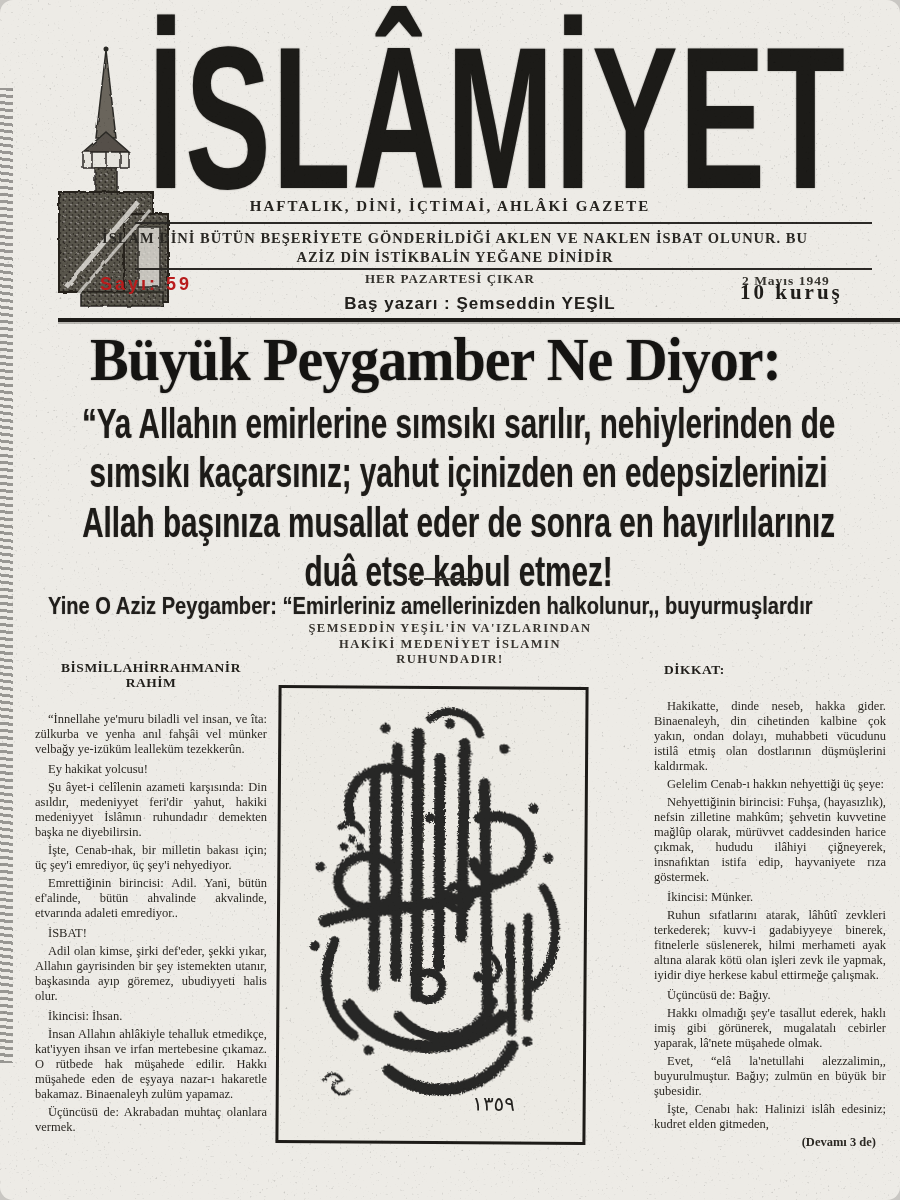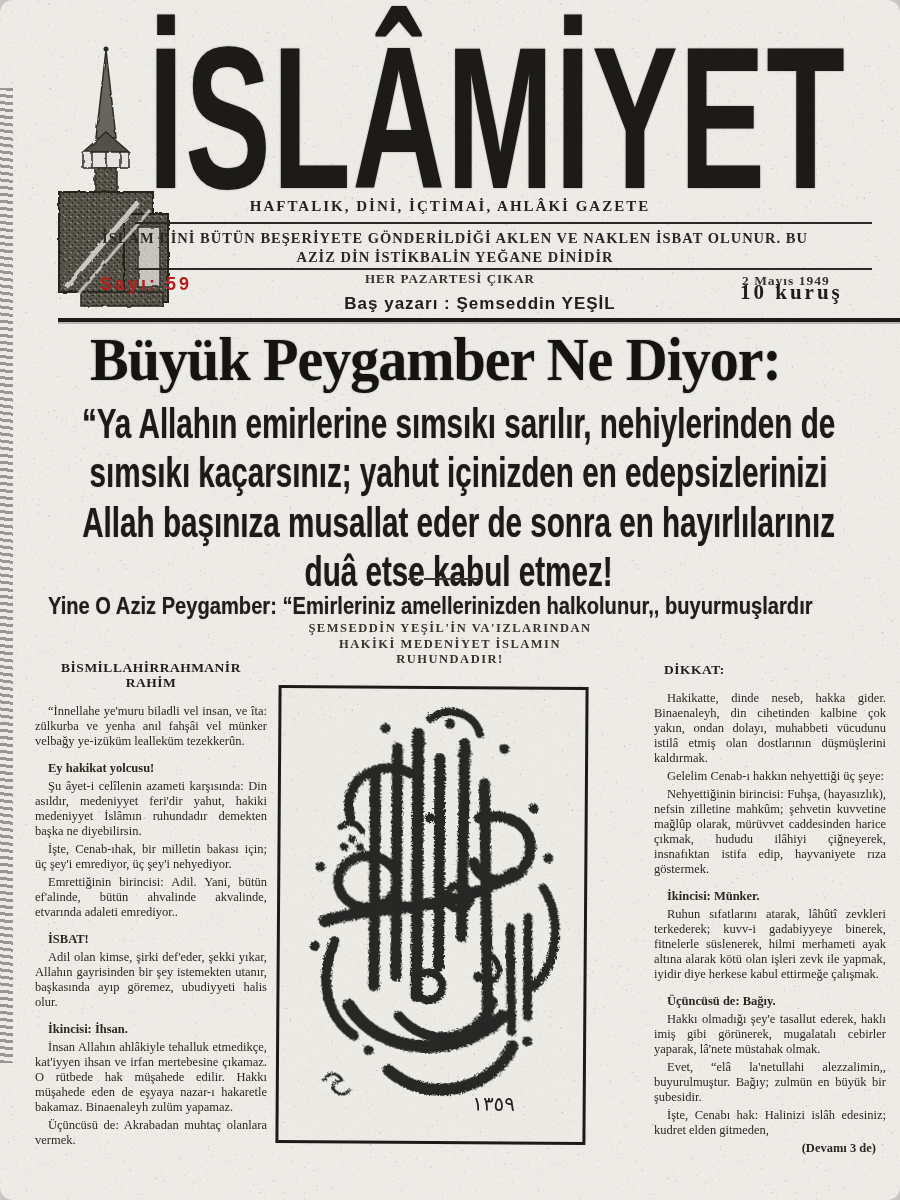--- a/index.html
+++ b/index.html
@@ -41,23 +41,23 @@
             background:linear-gradient(90deg,#3a3833 0 10px,transparent 10px 16px,#3a3833 16px 100%);}
   .subhead{left:48px;top:591px;width:980px;font-family:"Liberation Sans",sans-serif;
            font-weight:700;font-size:23px;white-space:nowrap;color:#201e1b;
            transform:scale(.875,1.08);transform-origin:left top;
            text-shadow:0 0 1px rgba(25,23,20,.45);}
   .series{left:15px;top:621px;width:870px;text-align:center;font-weight:700;
           font-size:12.5px;line-height:15.5px;letter-spacing:1.5px;color:#37342f;}
   
   .col{width:232px;font-size:12.5px;line-height:15px;text-align:justify;color:#2b2823;}
   .col p{margin:0 0 3px 0;text-indent:13px;}
-  .col p.lead{font-weight:700;margin-top:12px;}
+  .col p.lead{font-weight:400;margin-top:5px;}
   .colhead{font-weight:700;font-size:13.5px;letter-spacing:.5px;text-align:center;
-           margin-bottom:14px;color:#201e1a;}
+           margin-bottom:22px;color:#201e1a;}
   .colhead.leftalign{text-align:left;text-indent:10px;}
   .leftcol{left:35px;top:660px;}
   .rightcol{left:654px;top:662px;}
   .continuation{text-align:right;font-weight:700;text-indent:0;padding-right:10px;}
   
   .calligbox{left:277px;top:686px;width:304px;height:452px;border:3px solid #1d1b18;
              transform:rotate(.4deg);background:#eceae4;}
   
   .edgeband{left:0;top:88px;width:13px;height:975px;opacity:.65;filter:blur(.4px);
             background:repeating-linear-gradient(7deg,rgba(22,20,18,.6) 0 3px,rgba(22,20,18,0) 3px 7px);}
@@ -199,21 +199,21 @@
   </div>
 
   <div class="abs col rightcol">
     <div class="colhead leftalign">DİKKAT:</div>
     <p>Hakikatte, dinde neseb, hakka gider. Binaenaleyh, din cihetinden kalbine çok yakın, ondan dolayı, muhabbeti vücudunu istilâ etmiş olan dostlarının düşmüşlerini kaldırmak.</p>
     <p>Gelelim Cenab-ı hakkın nehyettiği üç şeye:</p>
     <p>Nehyettiğinin birincisi: Fuhşa, (hayasızlık), nefsin zilletine mahkûm; şehvetin kuvvetine mağlûp olarak, mürüvvet caddesinden harice çıkmak, hududu ilâhiyi çiğneyerek, insnafıktan istifa edip, hayvaniyete rıza göstermek.</p>
     <p class="lead">İkincisi: Münker.</p>
     <p>Ruhun sıfatlarını atarak, lâhûtî zevkleri terkederek; kuvv-i gadabiyyeye binerek, fitnelerle süslenerek, hilmi merhameti ayak altına alarak kötü olan işleri zevk ile yapmak, iyidir diye herkese kabul ettirmeğe çalışmak.</p>
     <p class="lead">Üçüncüsü de: Bağıy.</p>
-    <p>Hakkı olmadığı şey'e tasallut ederek, haklı imiş gibi görünerek, mugalatalı cebirler yaparak, lâ'nete müstahak olmak.</p>
+    <p>Hakkı olmadığı şey'e tasallut ederek, haklı imiş gibi görünerek, mugalatalı cebirler yaparak, lâ'nete müşahede olmak.</p>
     <p>Evet, “elâ la'netullahi alezzalimin,, buyurulmuştur. Bağıy; zulmün en büyük bir şubesidir.</p>
     <p>İşte, Cenabı hak: Halinizi islâh edesiniz; kudret elden gitmeden,</p>
     <p class="continuation">(Devamı 3 de)</p>
   </div>
 
   <div class="abs edgeband"></div>
   <svg class="abs noise">
     <filter id="pageNoise">
       <feTurbulence type="fractalNoise" baseFrequency=".5" numOctaves="2"></feTurbulence>
       <feColorMatrix type="matrix" values="0 0 0 0 0  0 0 0 0 0  0 0 0 0 0  .7 .7 .7 0 -1.25"></feColorMatrix>

